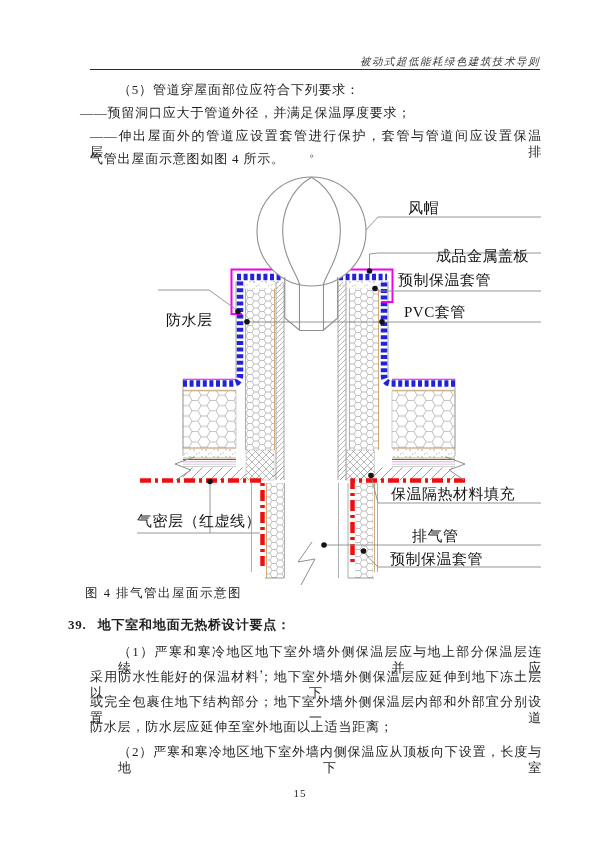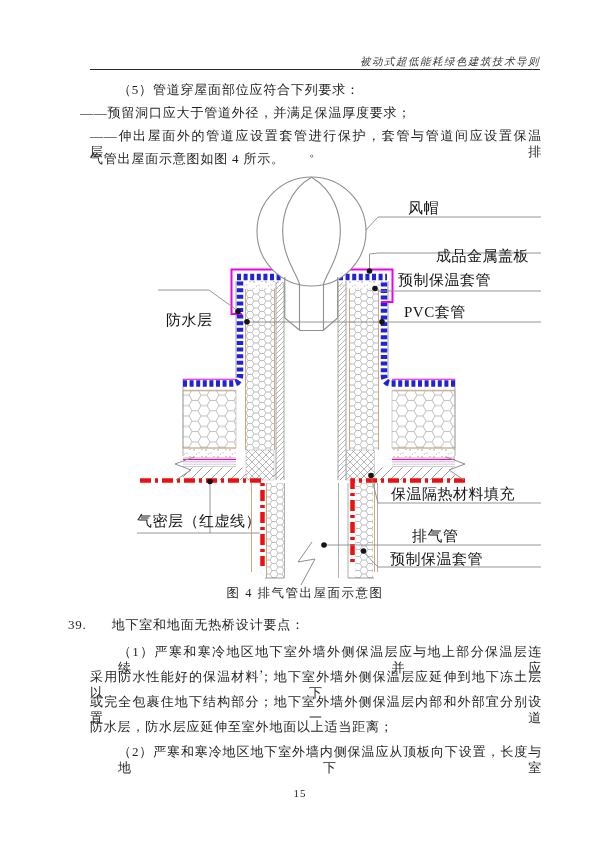--- a/index.html
+++ b/index.html
@@ -18,26 +18,26 @@
   .abs{position:absolute;}
   .hdr{
     top:55px;right:60px;font-size:10.5px;letter-spacing:1.5px;color:#3a3a3a;
     font-style:italic;
   }
   .rule{top:69px;left:90px;width:450px;height:0;border-top:1.4px solid #2b2b2b;}
   .bodyline{
     font-size:13px;letter-spacing:0.8px;line-height:16px;white-space:nowrap;
   }
   .just{white-space:normal;text-align:justify;text-align-last:justify;line-height:16px;}
-  .num39{display:flex;gap:25px;}
+  .num39{display:flex;gap:11px;font-weight:bold;}
   .figlabel{
     font-size:15px;letter-spacing:0.5px;line-height:13px;color:#141414;white-space:nowrap;
   }
   .caption{
-    top:585px;left:85px;width:440px;text-align:center;font-size:12.5px;letter-spacing:1.5px;
+    top:585px;left:85px;width:440px;font-size:12.5px;letter-spacing:1.5px;
   }
   .pagenum{top:787px;left:0;width:600px;text-align:center;font-size:11px;letter-spacing:1px;}
 </style>
 </head>
 <body>
 
 <div class="abs hdr">被动式超低能耗绿色建筑技术导则</div>
 <div class="abs rule"></div>
 
 <div class="abs bodyline" style="top:82px;left:118px;">（5）管道穿屋面部位应符合下列要求：</div>

